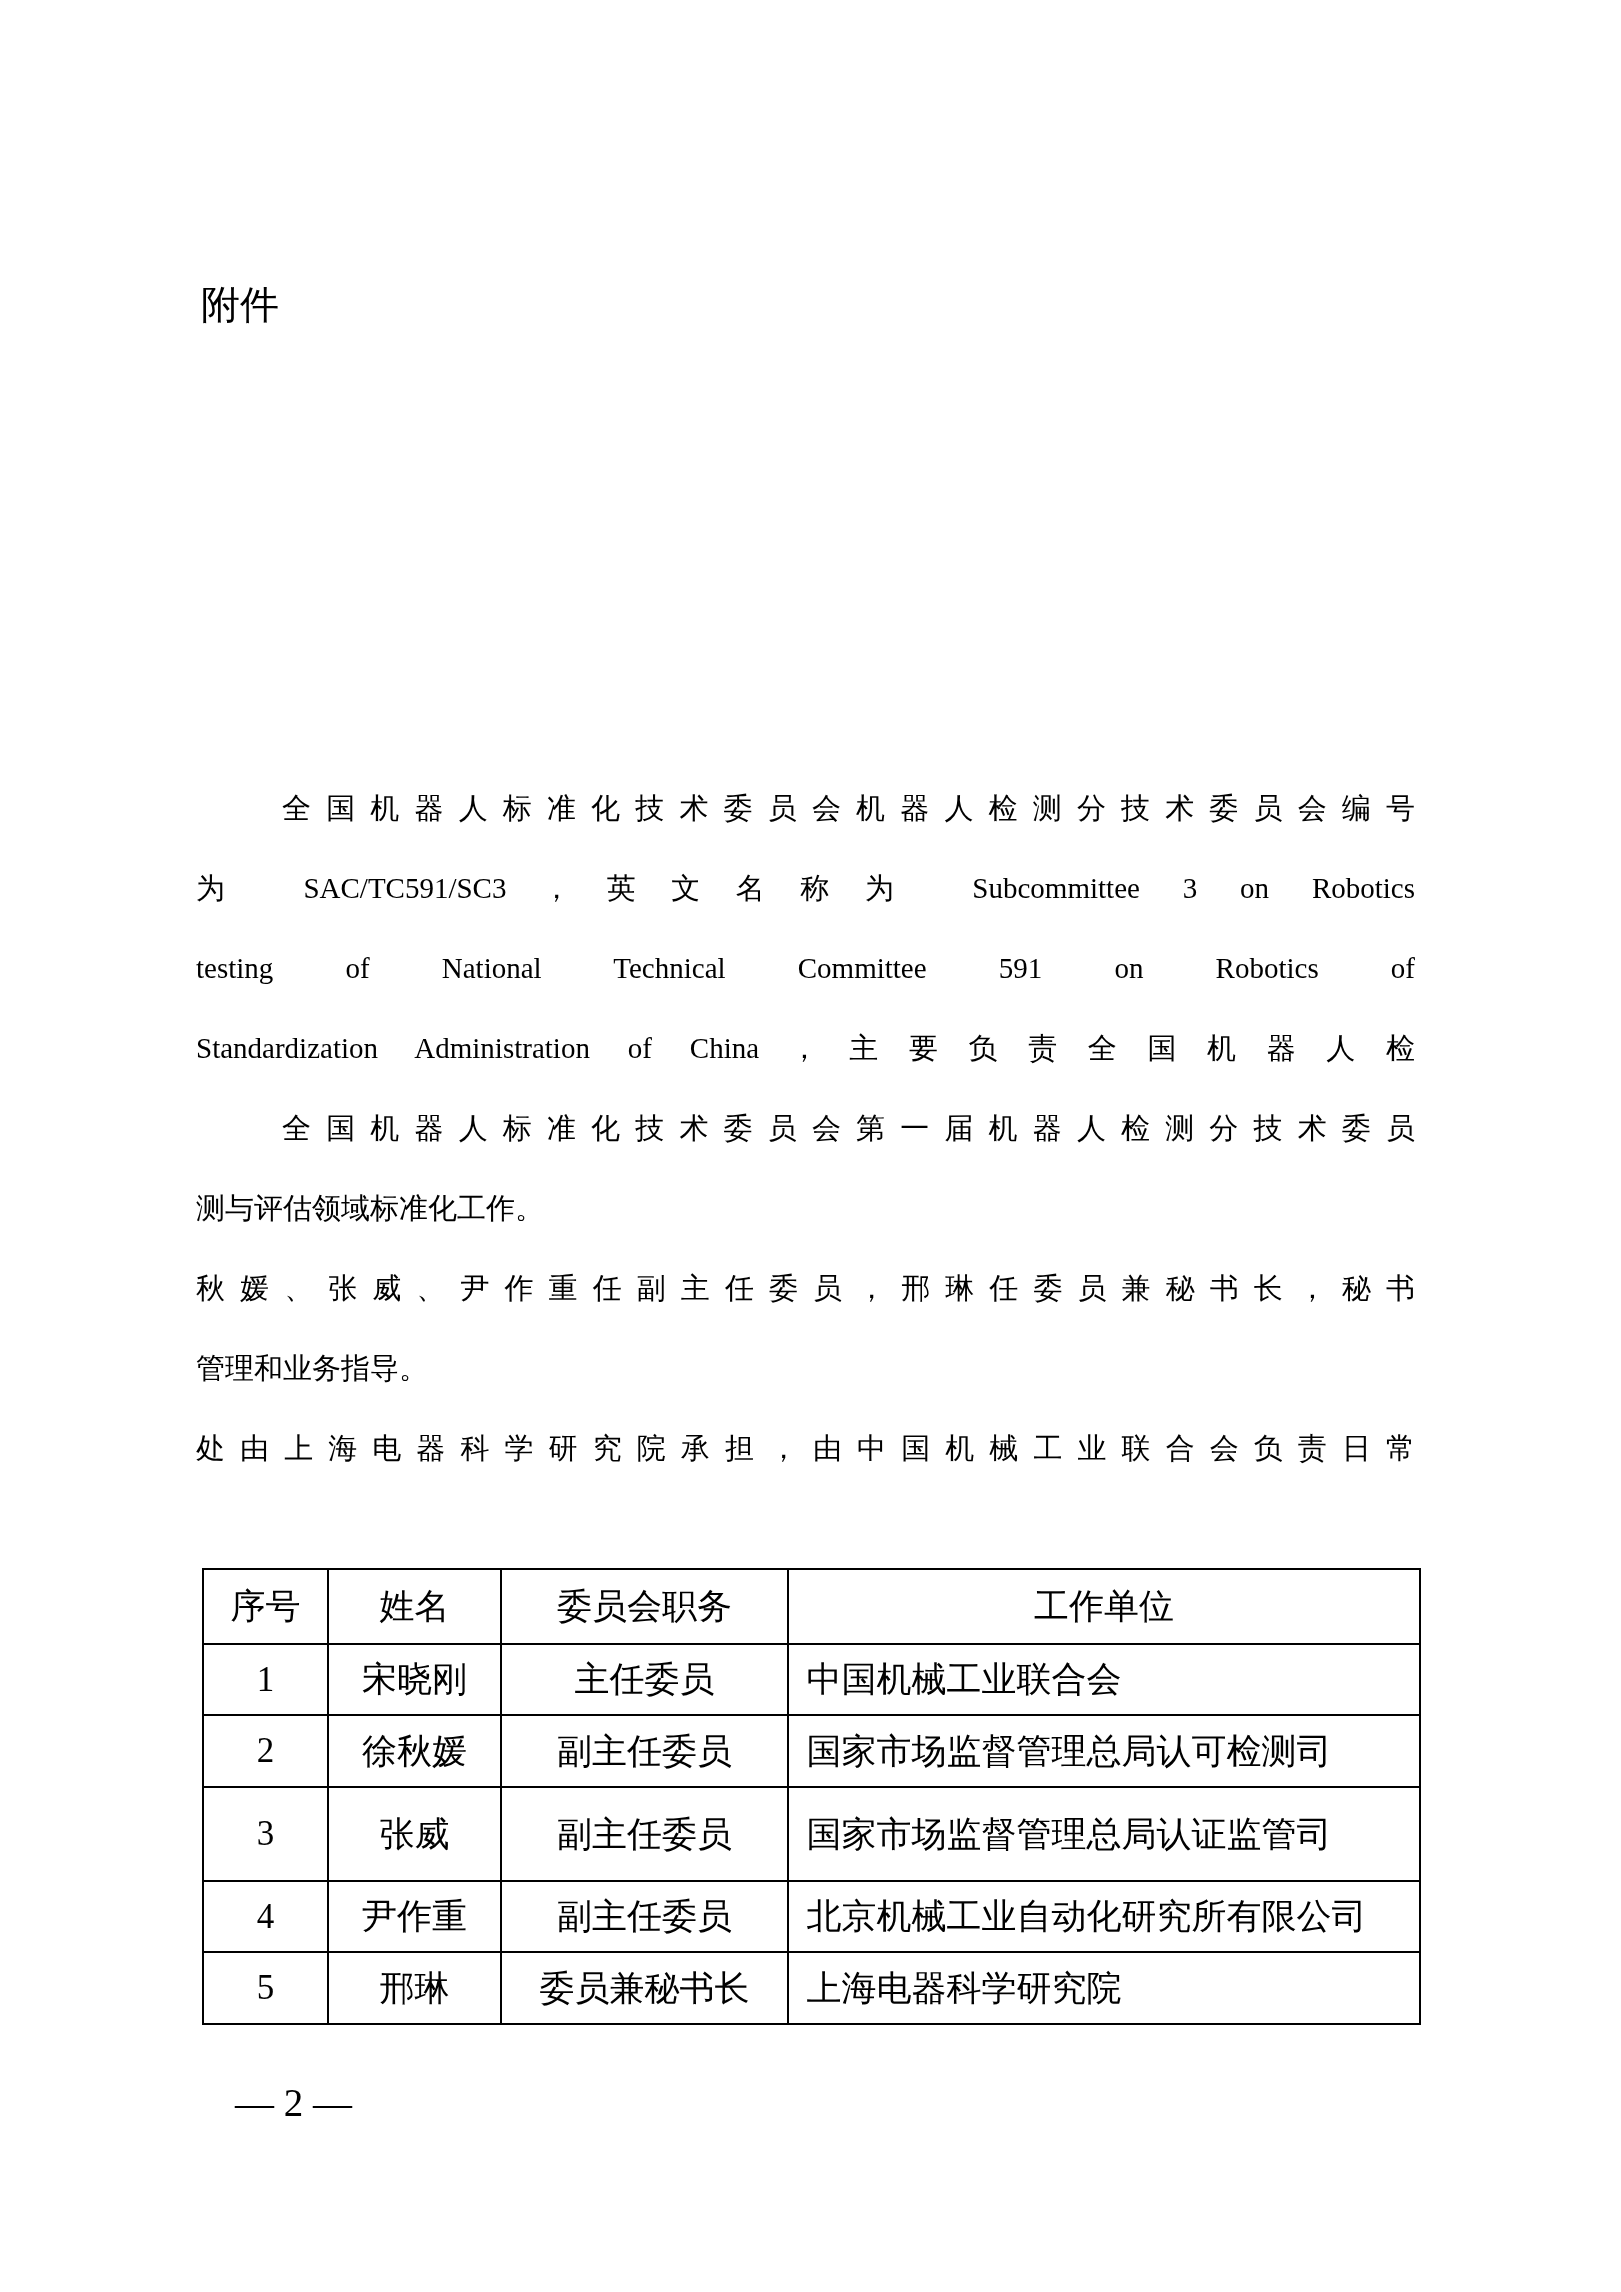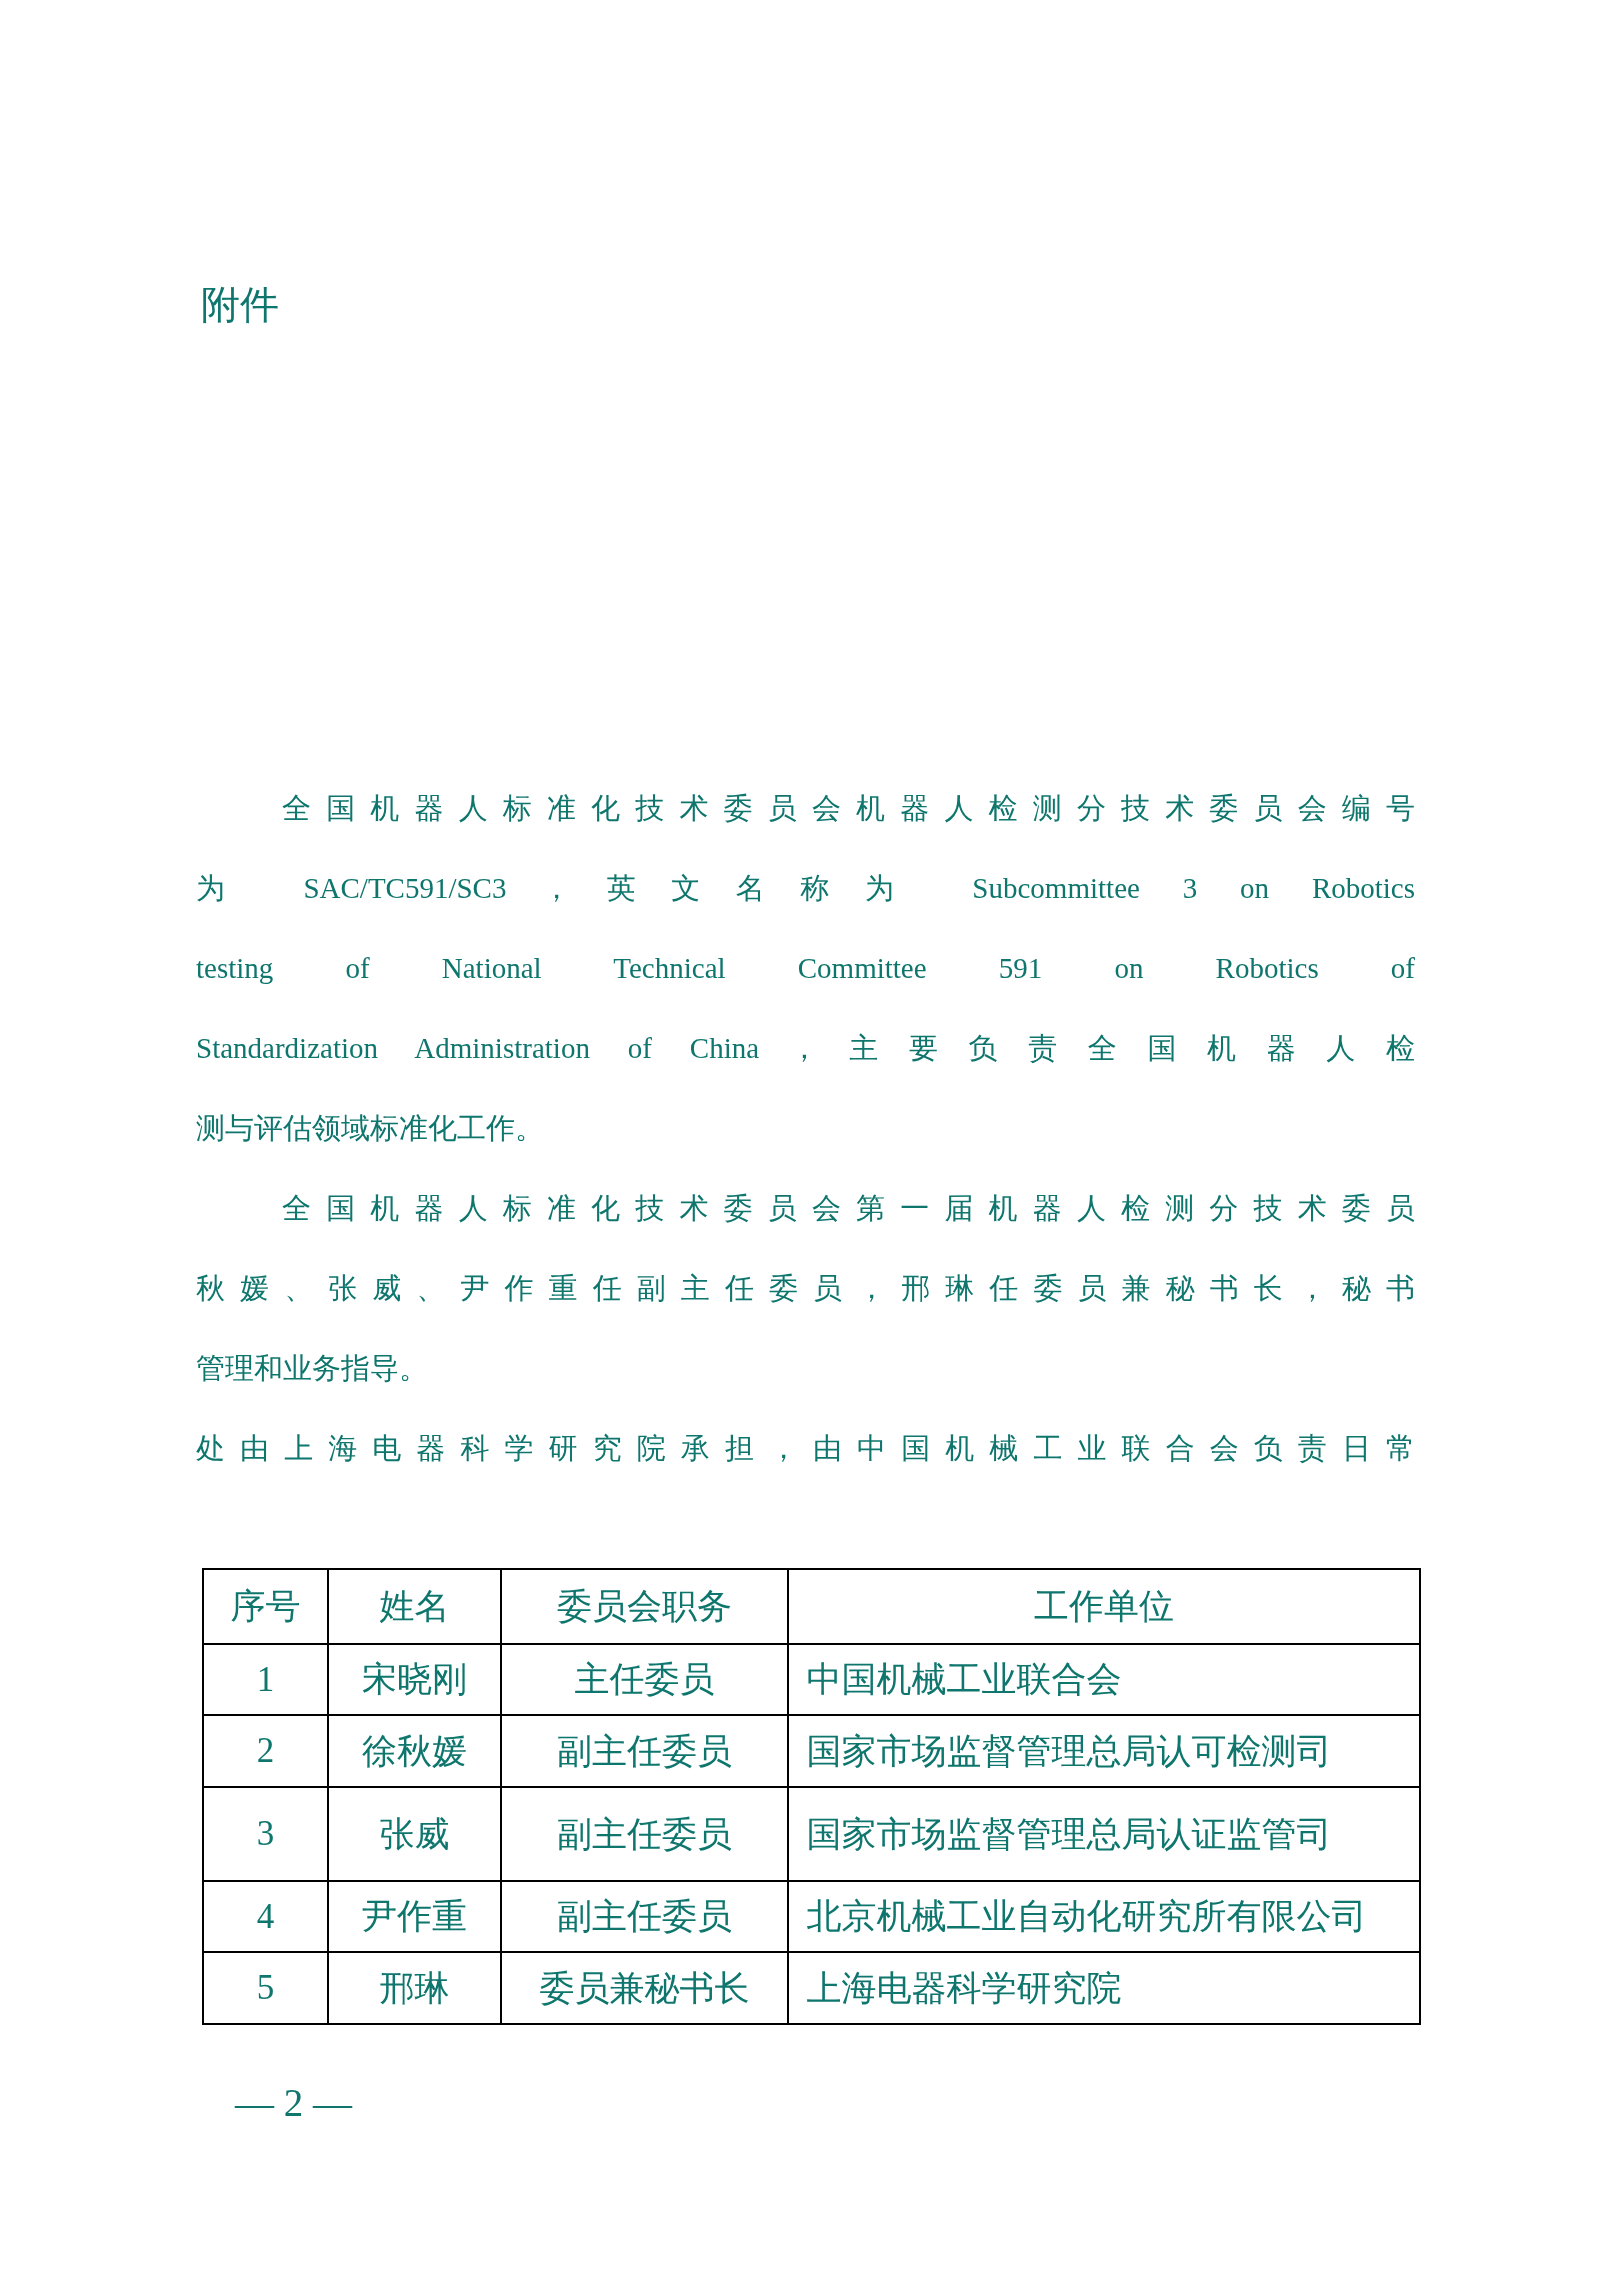--- a/index.html
+++ b/index.html
@@ -2,21 +2,21 @@
 <html><head>
 <meta charset="utf-8">
 <style>
   html, body { margin: 0; padding: 0; background: #e9e9e9; }
   .page {
     position: relative;
     width: 1621px;
     height: 2293px;
     margin: 0 auto;
     background: #ffffff;
-    color: #0f766e;
+    color: #000000;
     font-family: "Liberation Serif", "DejaVu Serif", serif;
     overflow: hidden;
   }
   .attachment-label {
     position: absolute;
     left: 201px;
     top: 282px;
     font-family: "Liberation Sans", "DejaVu Sans", sans-serif;
     font-size: 39px;
     line-height: 45px;
@@ -88,22 +88,22 @@
 <div class="page">
 
   <div class="attachment-label">附件</div>
 
 
   <div class="body-text">
     <div class="body-line para-start">全国机器人标准化技术委员会机器人检测分技术委员会编号</div>
     <div class="body-line">为 SAC/TC591/SC3，英文名称为 Subcommittee 3 on Robotics</div>
     <div class="body-line">testing of National Technical Committee 591 on Robotics of</div>
     <div class="body-line">Standardization Administration of China，主要负责全国机器人检</div>
+    <div class="body-line para-start">全国机器人标准化技术委员会第一届机器人检测分技术委员</div>
     <div class="body-line para-end">测与评估领域标准化工作。</div>
-    <div class="body-line para-start">全国机器人标准化技术委员会第一届机器人检测分技术委员</div>
     <div class="body-line">秋媛、张威、尹作重任副主任委员，邢琳任委员兼秘书长，秘书</div>
     <div class="body-line para-end">管理和业务指导。</div>
     <div class="body-line">处由上海电器科学研究院承担，由中国机械工业联合会负责日常</div>
   </div>
 
   <table class="members-table">
     <colgroup>
       <col style="width:125px">
       <col style="width:173px">
       <col style="width:287px">

